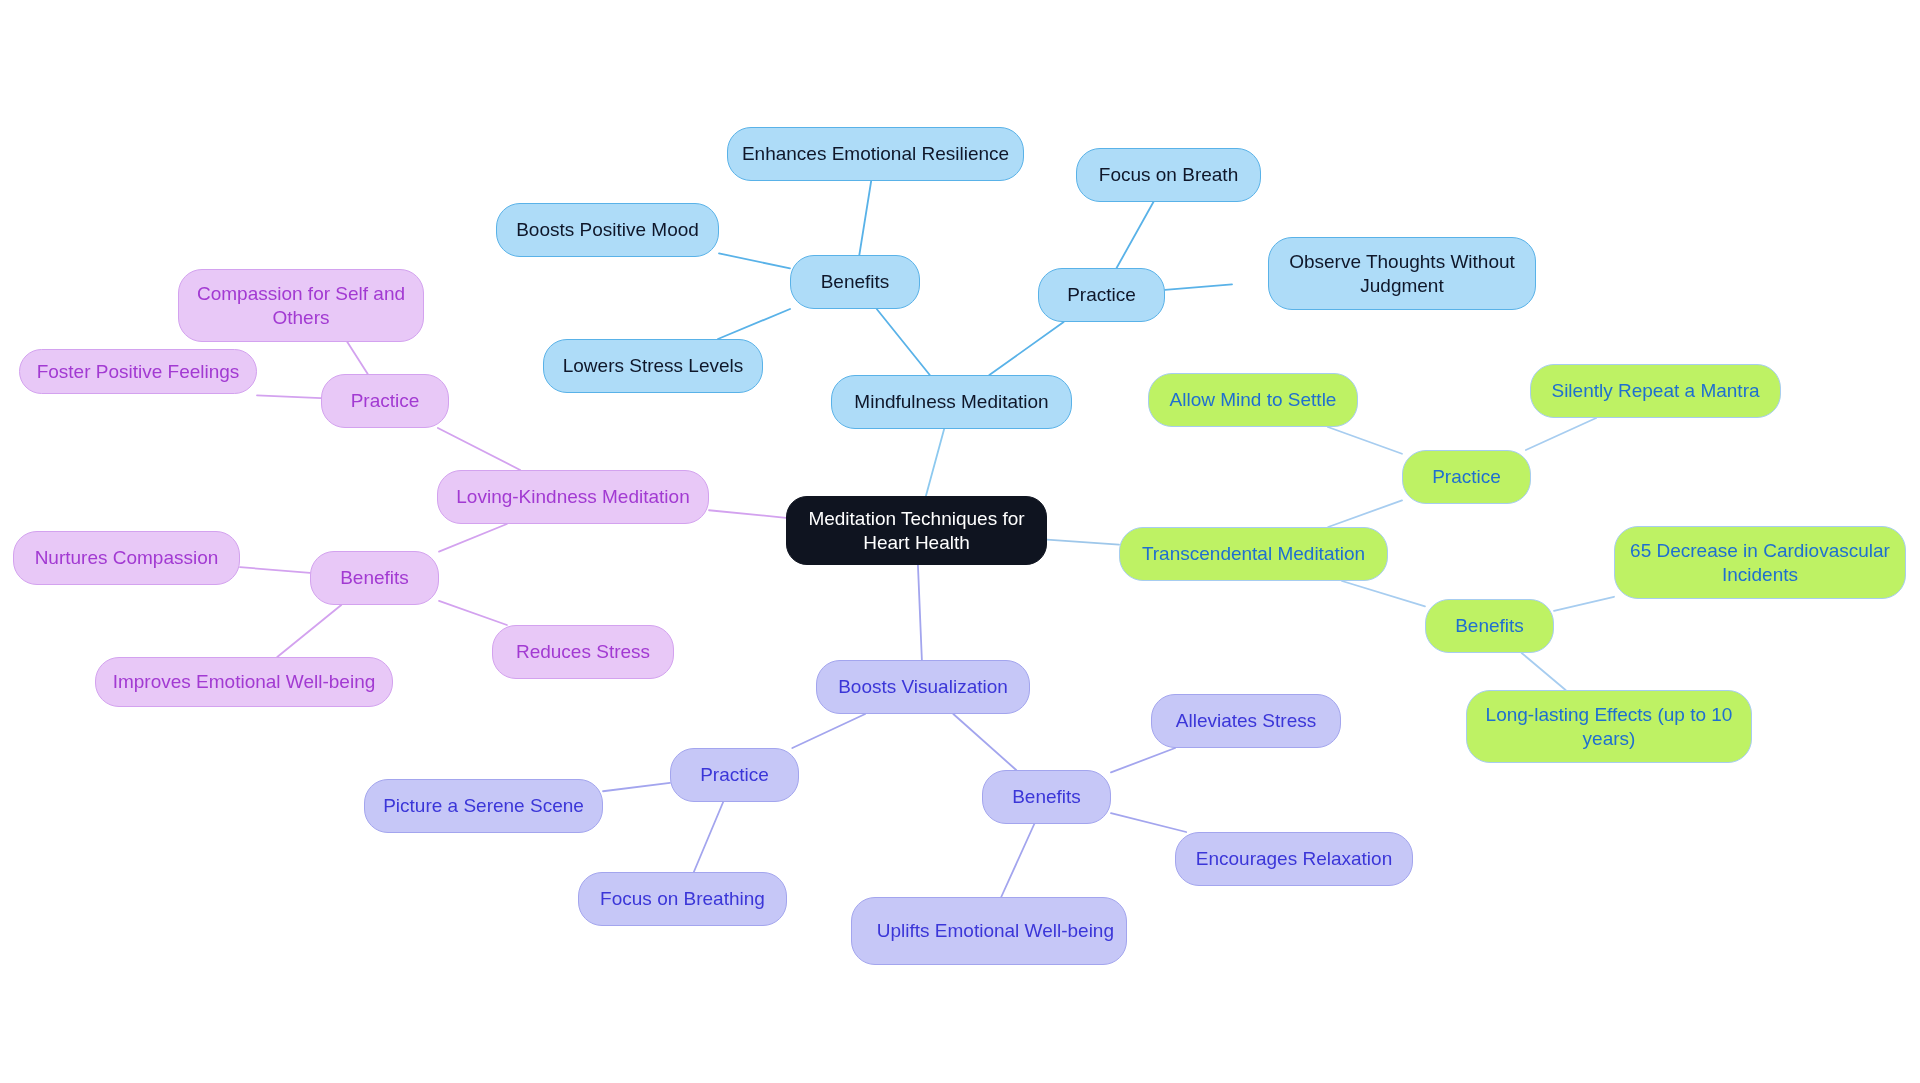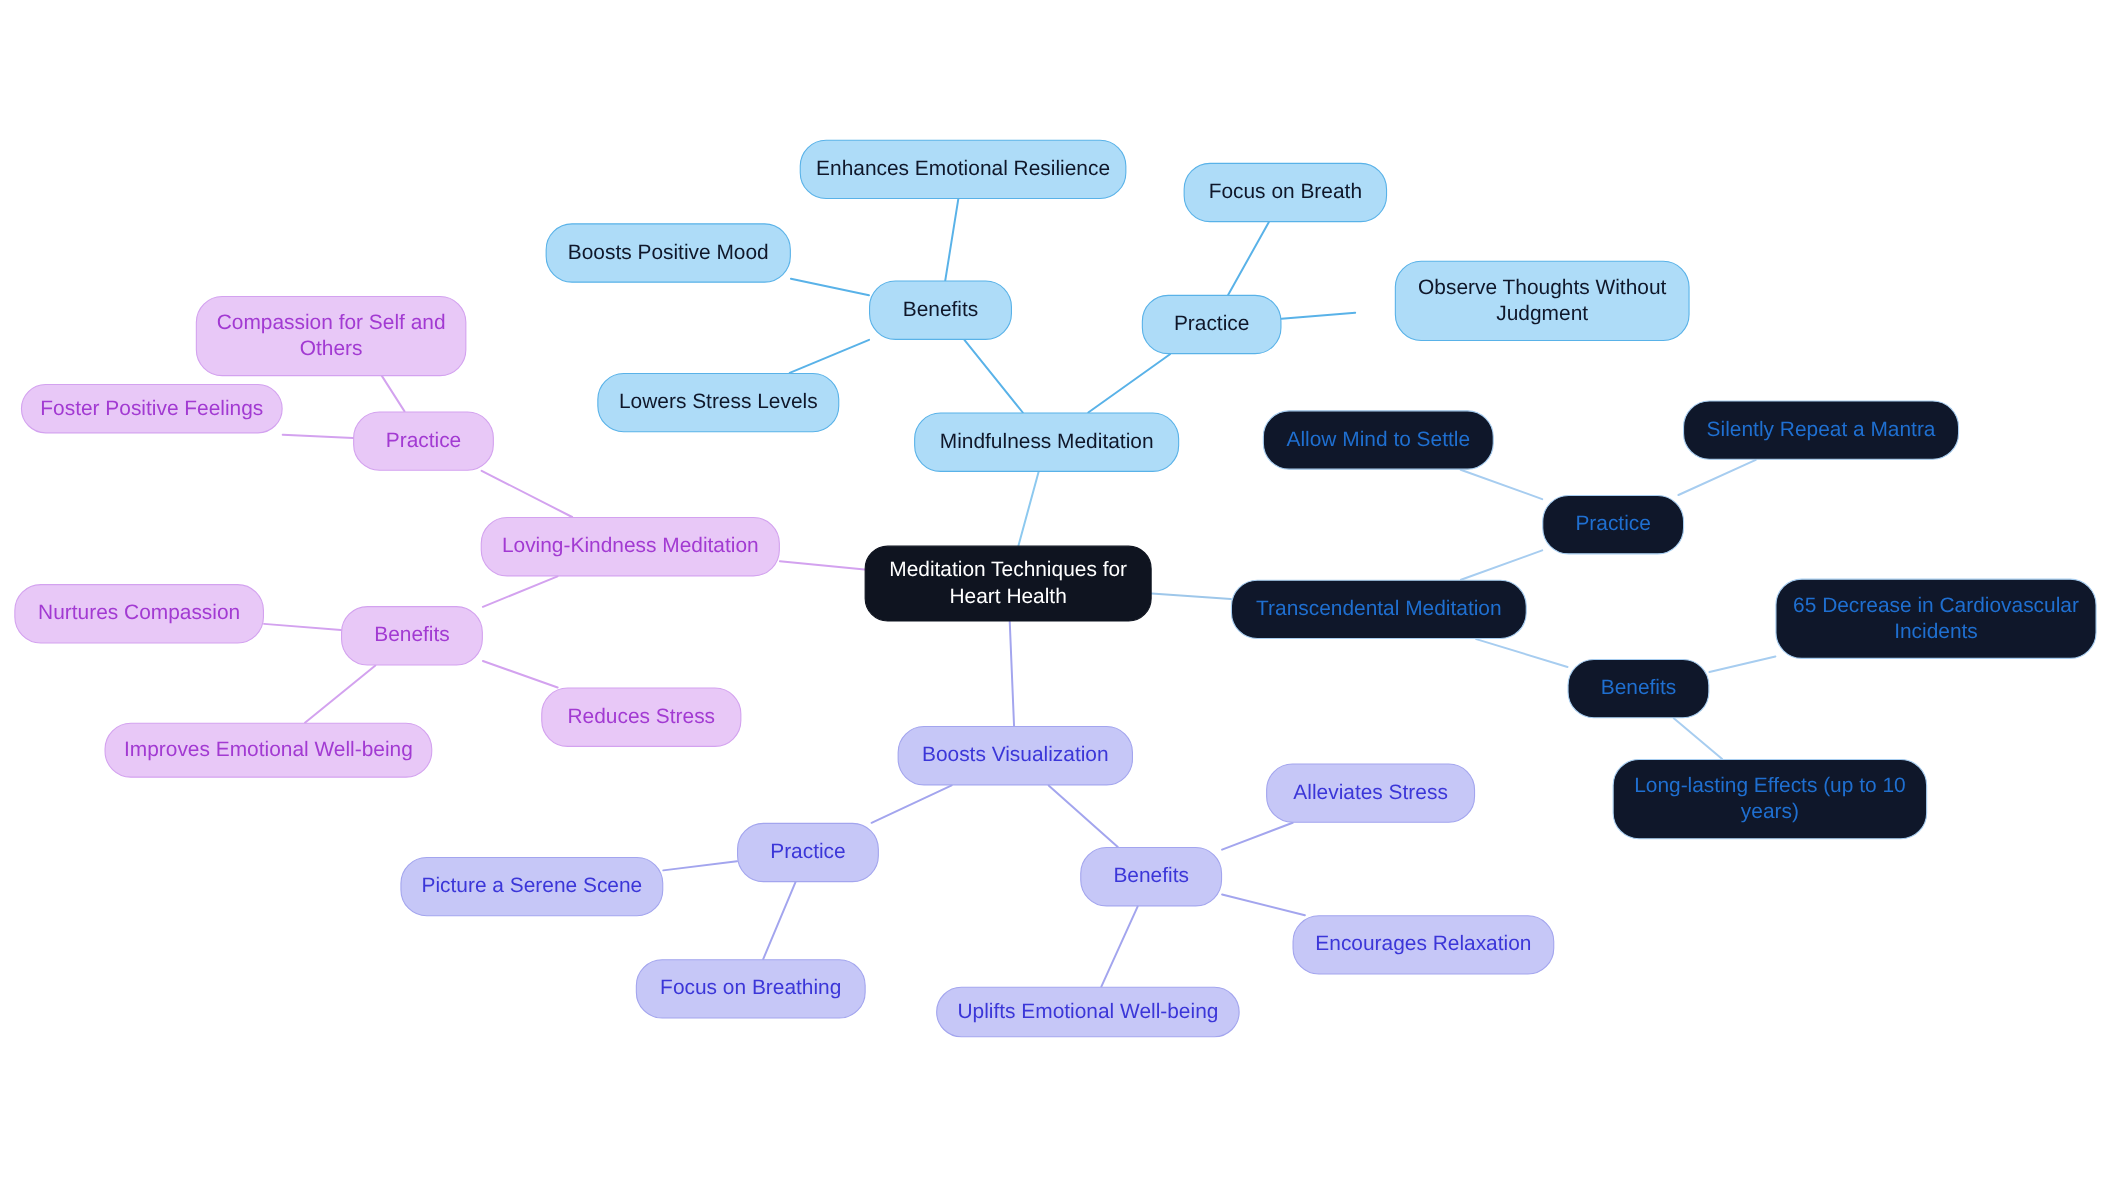--- a/index.html
+++ b/index.html
@@ -44,21 +44,21 @@
     font-size: 19px;
     justify-content: center;
   }
   .node.blue-1 {
     background: #aedcf8;
     border-color: #59b2e8;
     color: #0f172a;
     font-size: 19px;
   }
   .node.blue-2 {
-    background: #0f172a;
+    background: #bef264;
     border-color: #a7cdf0;
     color: #1f6fd0;
     font-size: 19px;
   }
   .node.indigo {
     background: #c6c7f7;
     border-color: #a3a5ee;
     color: #3b36d8;
     font-size: 19px;
   }
@@ -169,21 +169,21 @@
       </div>
       <div class="node indigo" style="left: 982px; top: 770px; width: 129px; height: 54px;">
         <span>Benefits</span>
       </div>
       <div class="node indigo" style="left: 1151px; top: 694px; width: 190px; height: 54px;">
         <span>Alleviates Stress</span>
       </div>
       <div class="node indigo" style="left: 1175px; top: 832px; width: 238px; height: 54px;">
         <span>Encourages Relaxation</span>
       </div>
-      <div class="node indigo" style="left: 851px; top: 897px; width: 276px; height: 46px;">
+      <div class="node indigo" style="left: 851px; top: 897px; width: 276px; height: 68px; justify-content: flex-end;">
         <span>Uplifts Emotional Well-being</span>
       </div>
       <div class="node orchid" style="left: 437px; top: 470px; width: 272px; height: 54px;">
         <span>Loving-Kindness Meditation</span>
       </div>
       <div class="node orchid" style="left: 321px; top: 374px; width: 128px; height: 54px;">
         <span>Practice</span>
       </div>
       <div class="node orchid" style="left: 178px; top: 233px; width: 246px; height: 73px; margin-top: 36px;">
         <span>Compassion for Self and Others</span>

